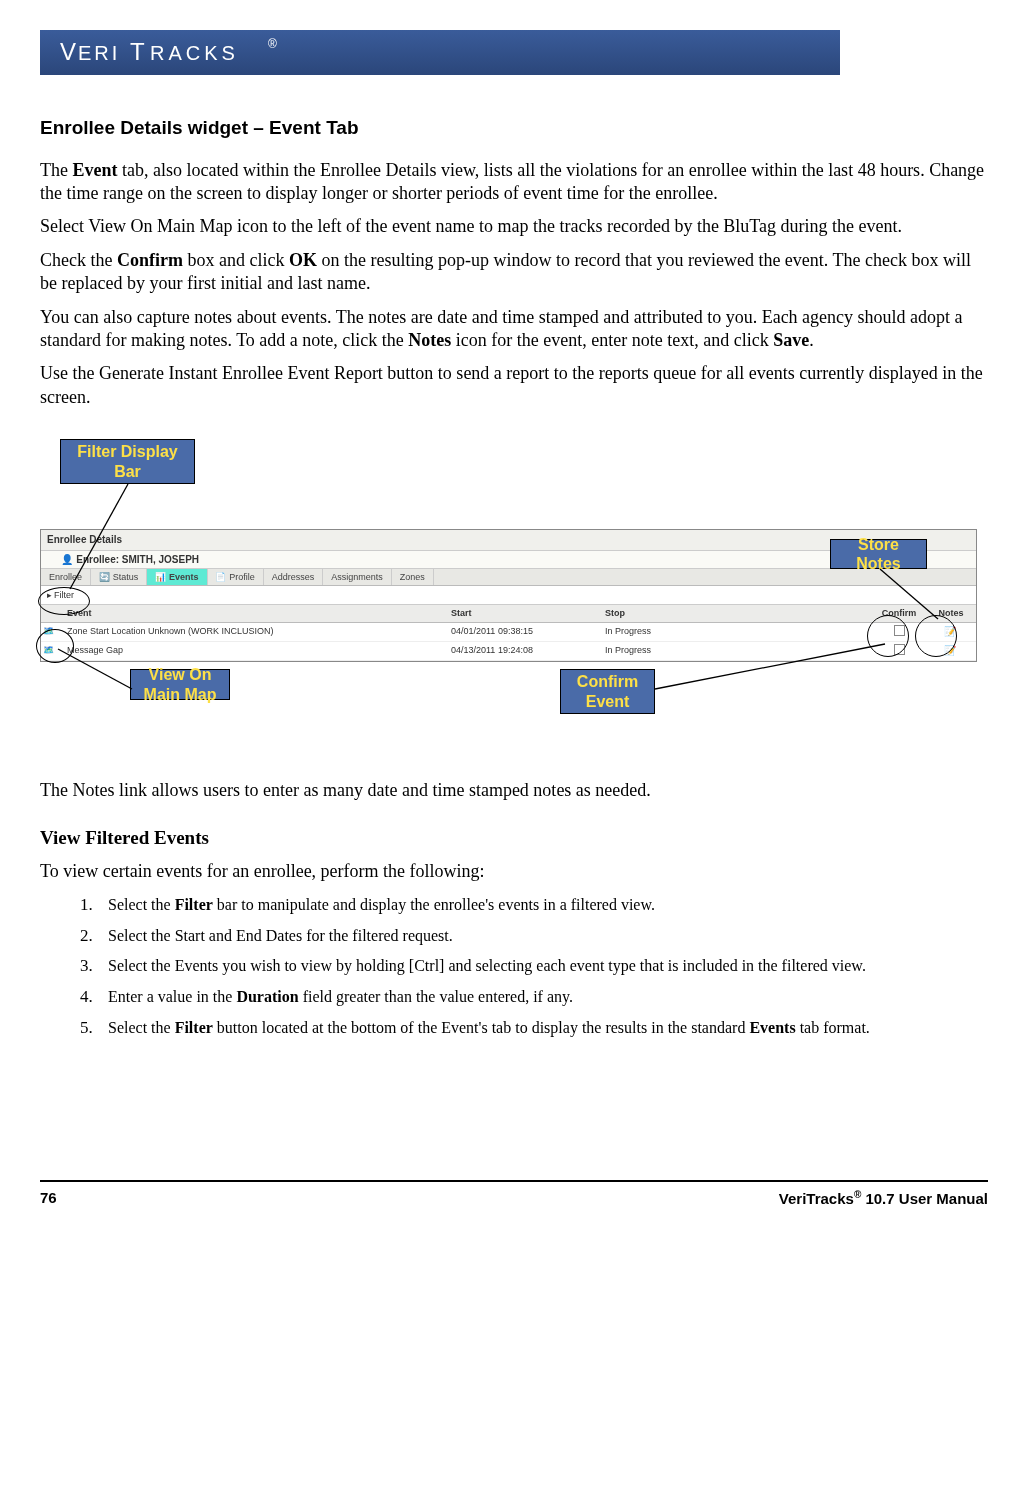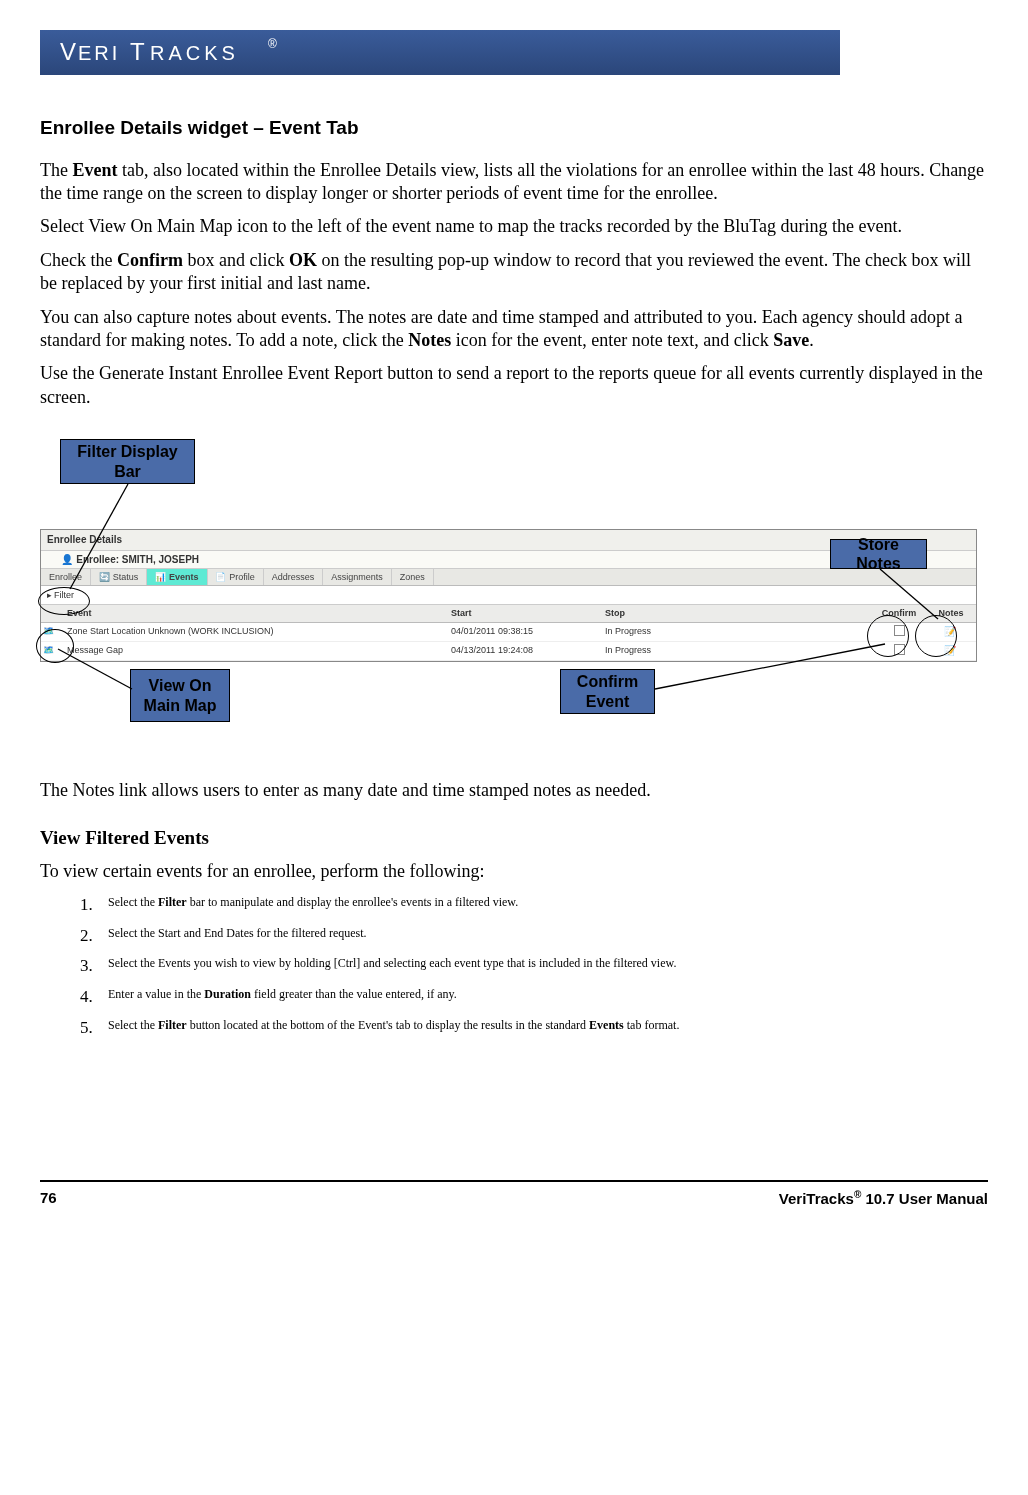--- a/index.html
+++ b/index.html
@@ -36,34 +36,34 @@
   }
   p {
     font-family: "Times New Roman", serif;
     font-size: 18px;
     line-height: 1.3;
     margin: 10px 0;
   }
   .ol { margin: 6px 0 6px 40px; }
   .ol .item { display:flex; margin: 8px 0; }
   .ol .num { width: 28px; flex: none; }
-  .ol .txt { flex: 1; font-size: 12px; }
+  .ol .txt { flex: 1; font-size: 16px; }
   b { font-weight: bold; }
 
   
   .diagram {
     position: relative;
     height: 320px;
     margin: 30px 0 20px 0;
   }
   .callout {
     position: absolute;
     background: #4a6ba8;
     border: 1.5px solid #000;
-    color: #000000;
+    color: #fde047;
     font-family: Arial, sans-serif;
     font-size: 16px;
     font-weight: bold;
     text-align: center;
     display: flex;
     align-items: center;
     justify-content: center;
     padding: 4px 8px;
     box-sizing: border-box;
     line-height: 1.2;
@@ -185,21 +185,21 @@
       <div class="c-event">Message Gap</div>
       <div class="c-start">04/13/2011 19:24:08</div>
       <div class="c-stop">In Progress</div>
       <div class="c-gap"></div>
       <div class="c-confirm"><span class="mini-box"></span></div>
       <div class="c-notes"><span class="mini-note">📝</span></div>
     </div>
   </div>
 
   <div class="callout" style="left:20px; top:0; width:135px; height:45px;">Filter Display Bar</div>
-  <div class="callout" style="left:90px; top:230px; width:100px; height:53px;">View On Main Map</div>
+  <div class="callout" style="left:90px; top:230px; width:100px; height:31px;">View On Main Map</div>
   <div class="callout" style="left:520px; top:230px; width:95px; height:45px;">Confirm Event</div>
   <div class="callout" style="left:790px; top:100px; width:97px; height:30px;">Store Notes</div>
 
   <div class="circ" style="left:-2px; top:148px; width:50px; height:26px;"></div>
   <div class="circ" style="left:-4px; top:190px; width:36px; height:32px;"></div>
   <div class="circ" style="left:827px; top:176px; width:40px; height:40px;"></div>
   <div class="circ" style="left:875px; top:176px; width:40px; height:40px;"></div>
 
   <svg style="position:absolute; left:0; top:0; width:940px; height:320px; pointer-events:none;">
     <line x1="88" y1="45" x2="30" y2="150" stroke="#000" stroke-width="1.3"></line>

